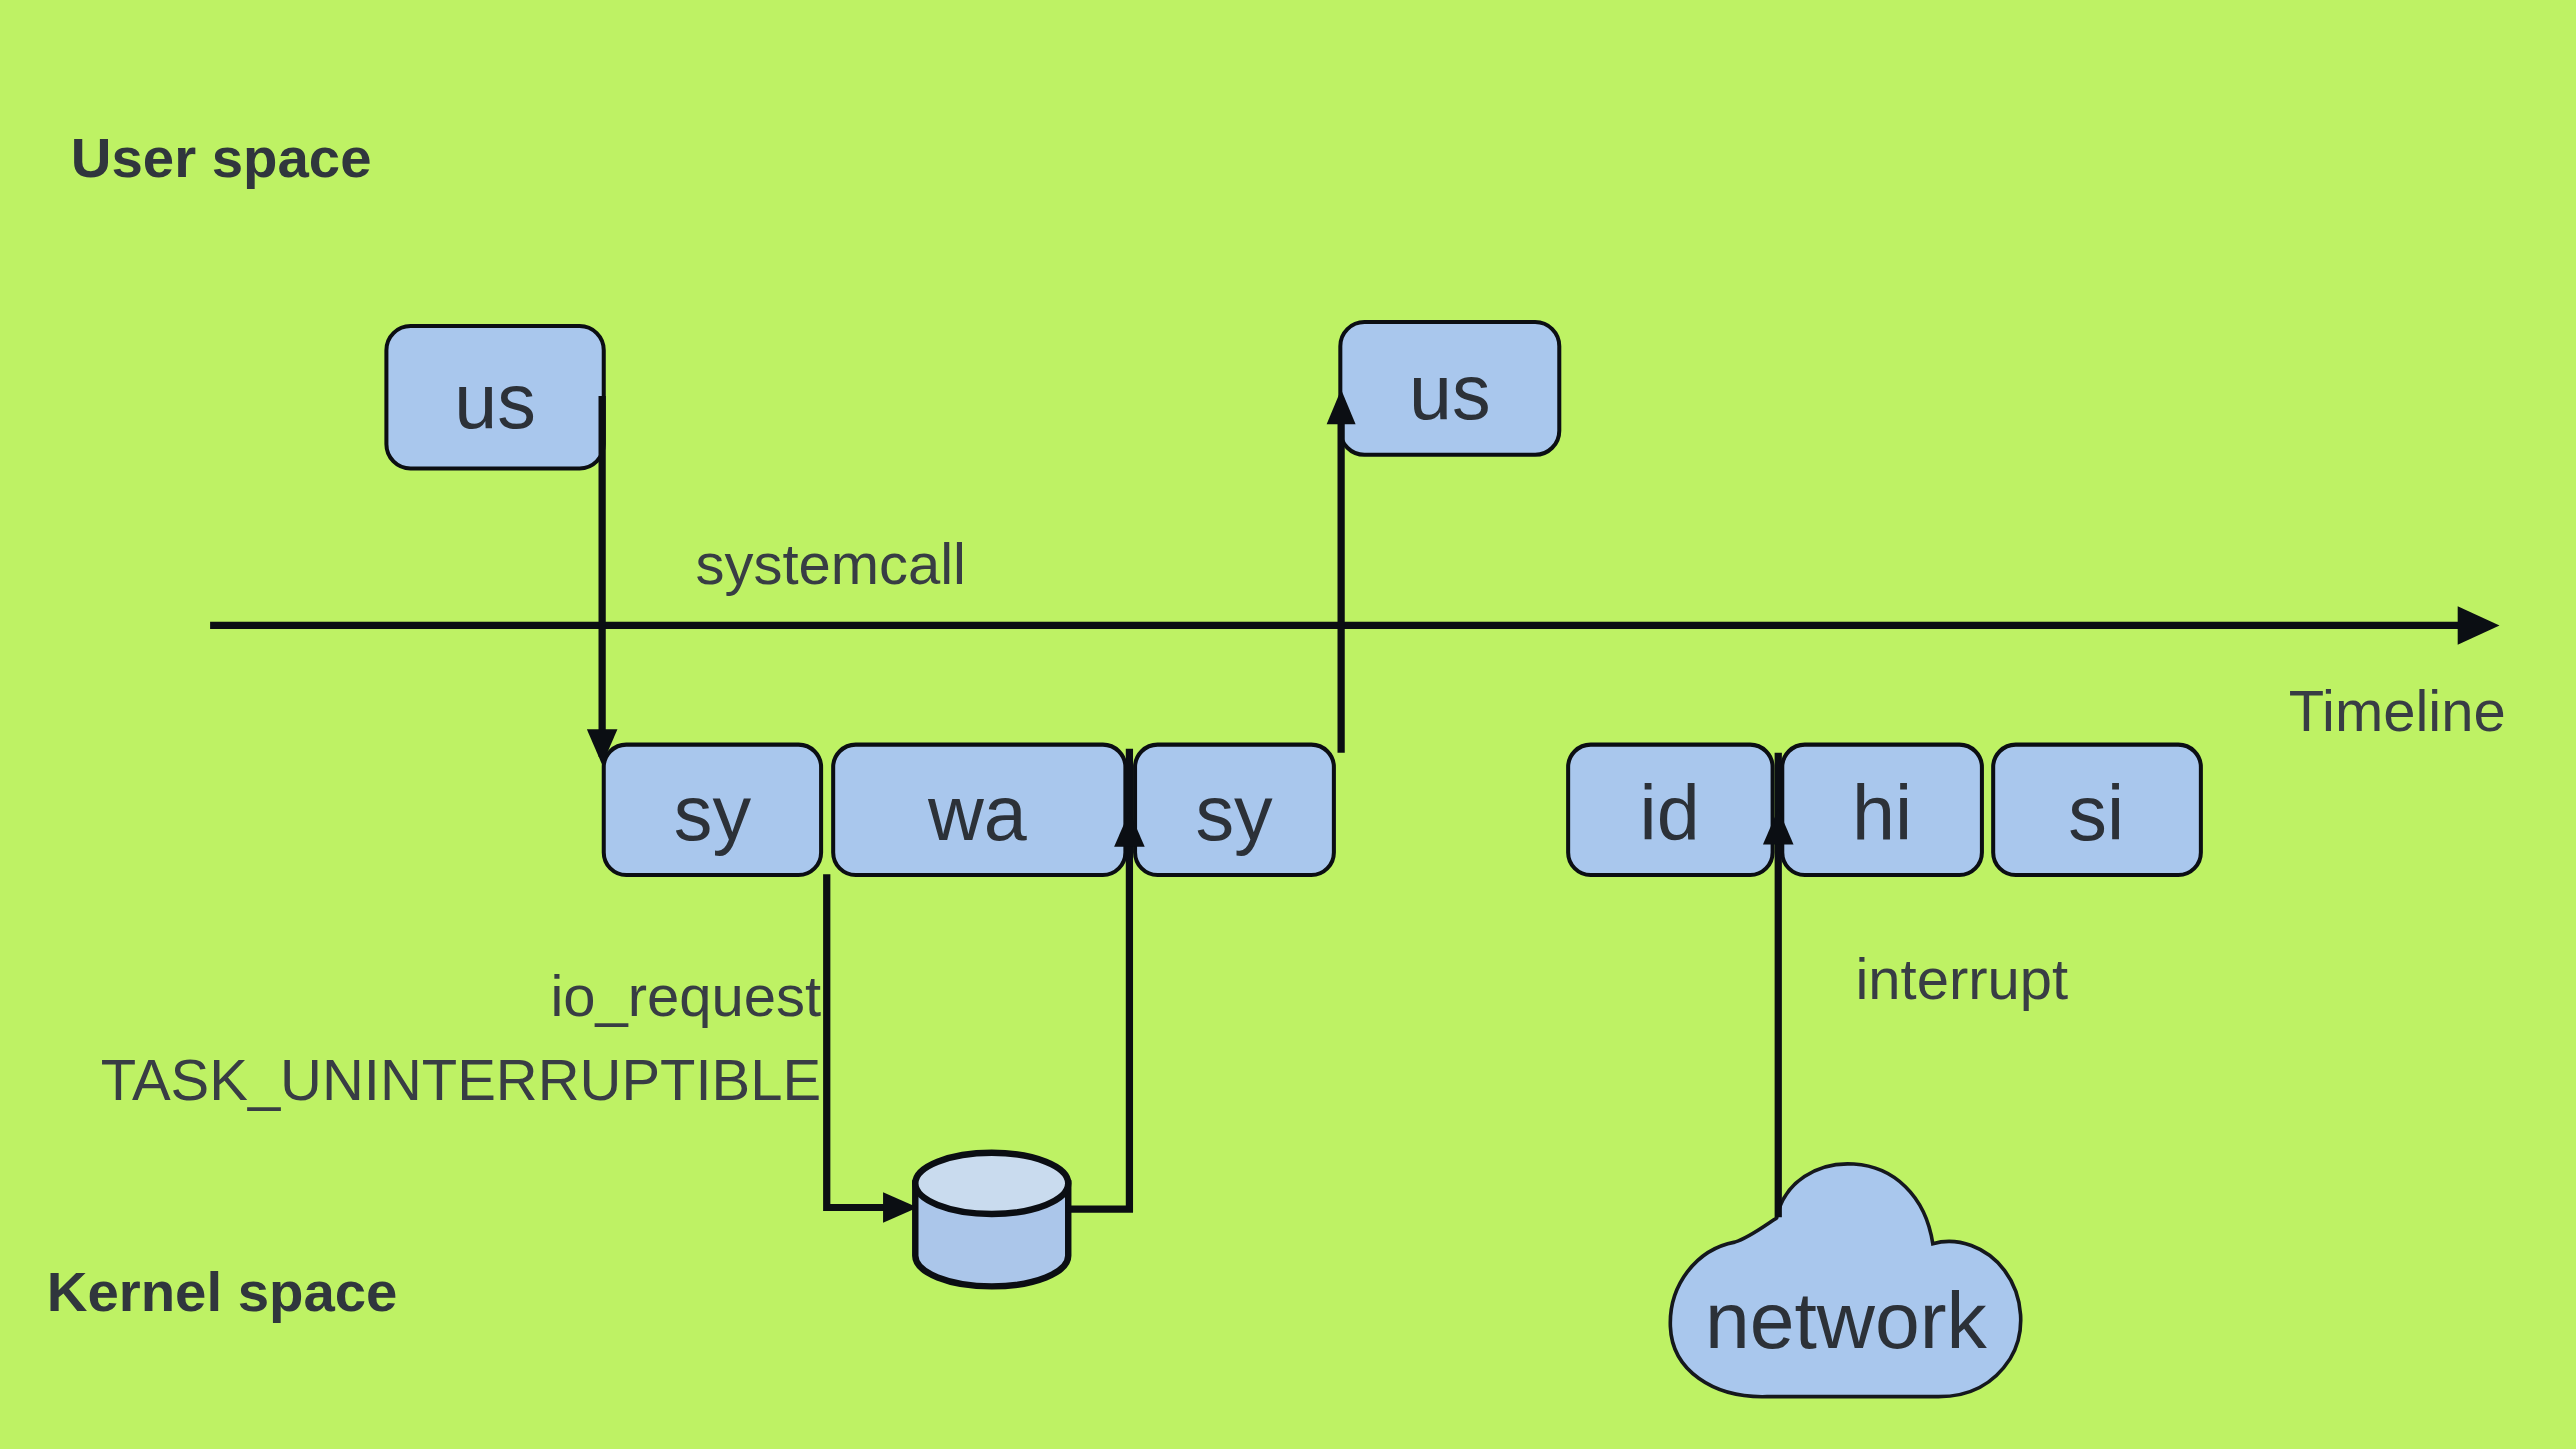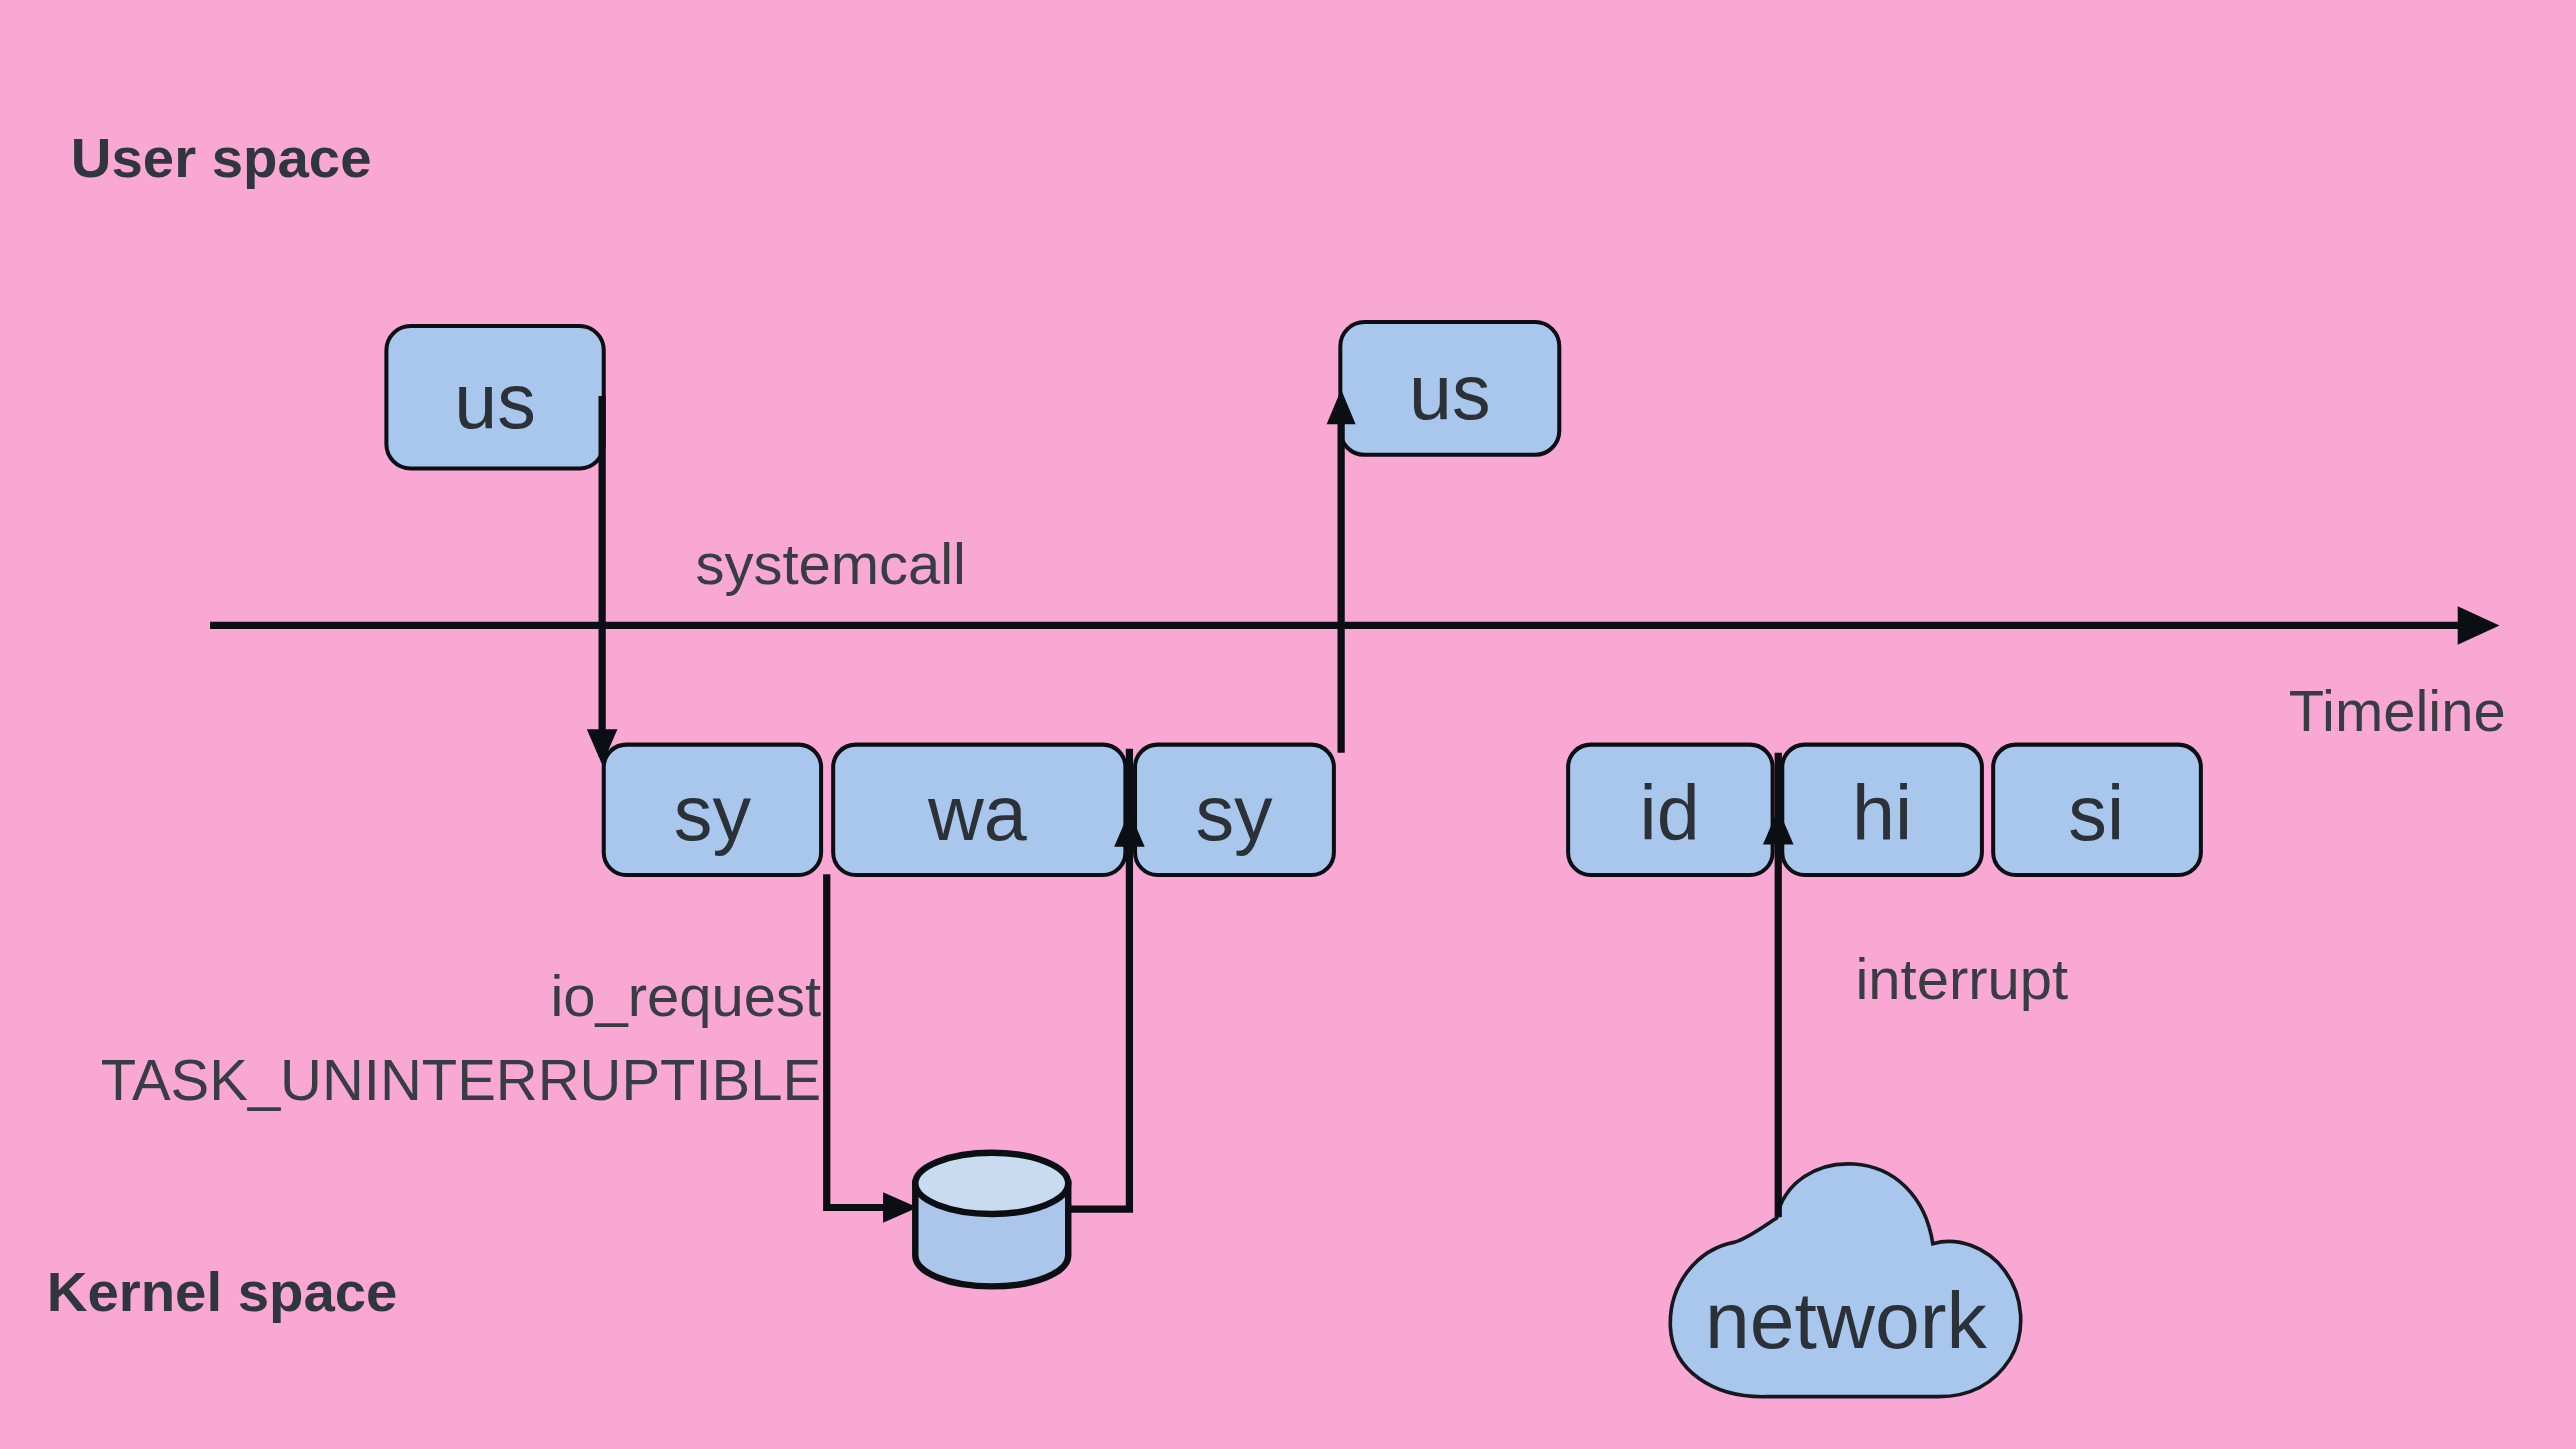--- a/index.html
+++ b/index.html
@@ -1,21 +1,21 @@
 <!DOCTYPE html>
 <html style="font-size:13px"><head>
 <meta charset="utf-8">
 <style>
   html, body { margin: 0; padding: 0; }
   body { background: #eff2fa; }
   .stage {
     position: relative;
     width: 2576px;
     height: 1449px;
-    background: #f9a8d4;
+    background: #bef264;
     overflow: hidden;
     font-family: "Liberation Sans", sans-serif;
   }
   svg { display: block; }
 
   .node-box   { fill: #a9c7ed; stroke: #0b0e13; stroke-width: 5; }
   .node-label { font-family: "Liberation Sans", sans-serif; font-size: 96px; fill: #2c3138; }
   .space-label{ font-family: "Liberation Sans", sans-serif; font-size: 70px; font-weight: bold; fill: #30363d; }
   .anno-label { font-family: "Liberation Sans", sans-serif; font-size: 72px; fill: #383d44; }
   .net-label  { font-family: "Liberation Sans", sans-serif; font-size: 100px; fill: #2c3138; }

